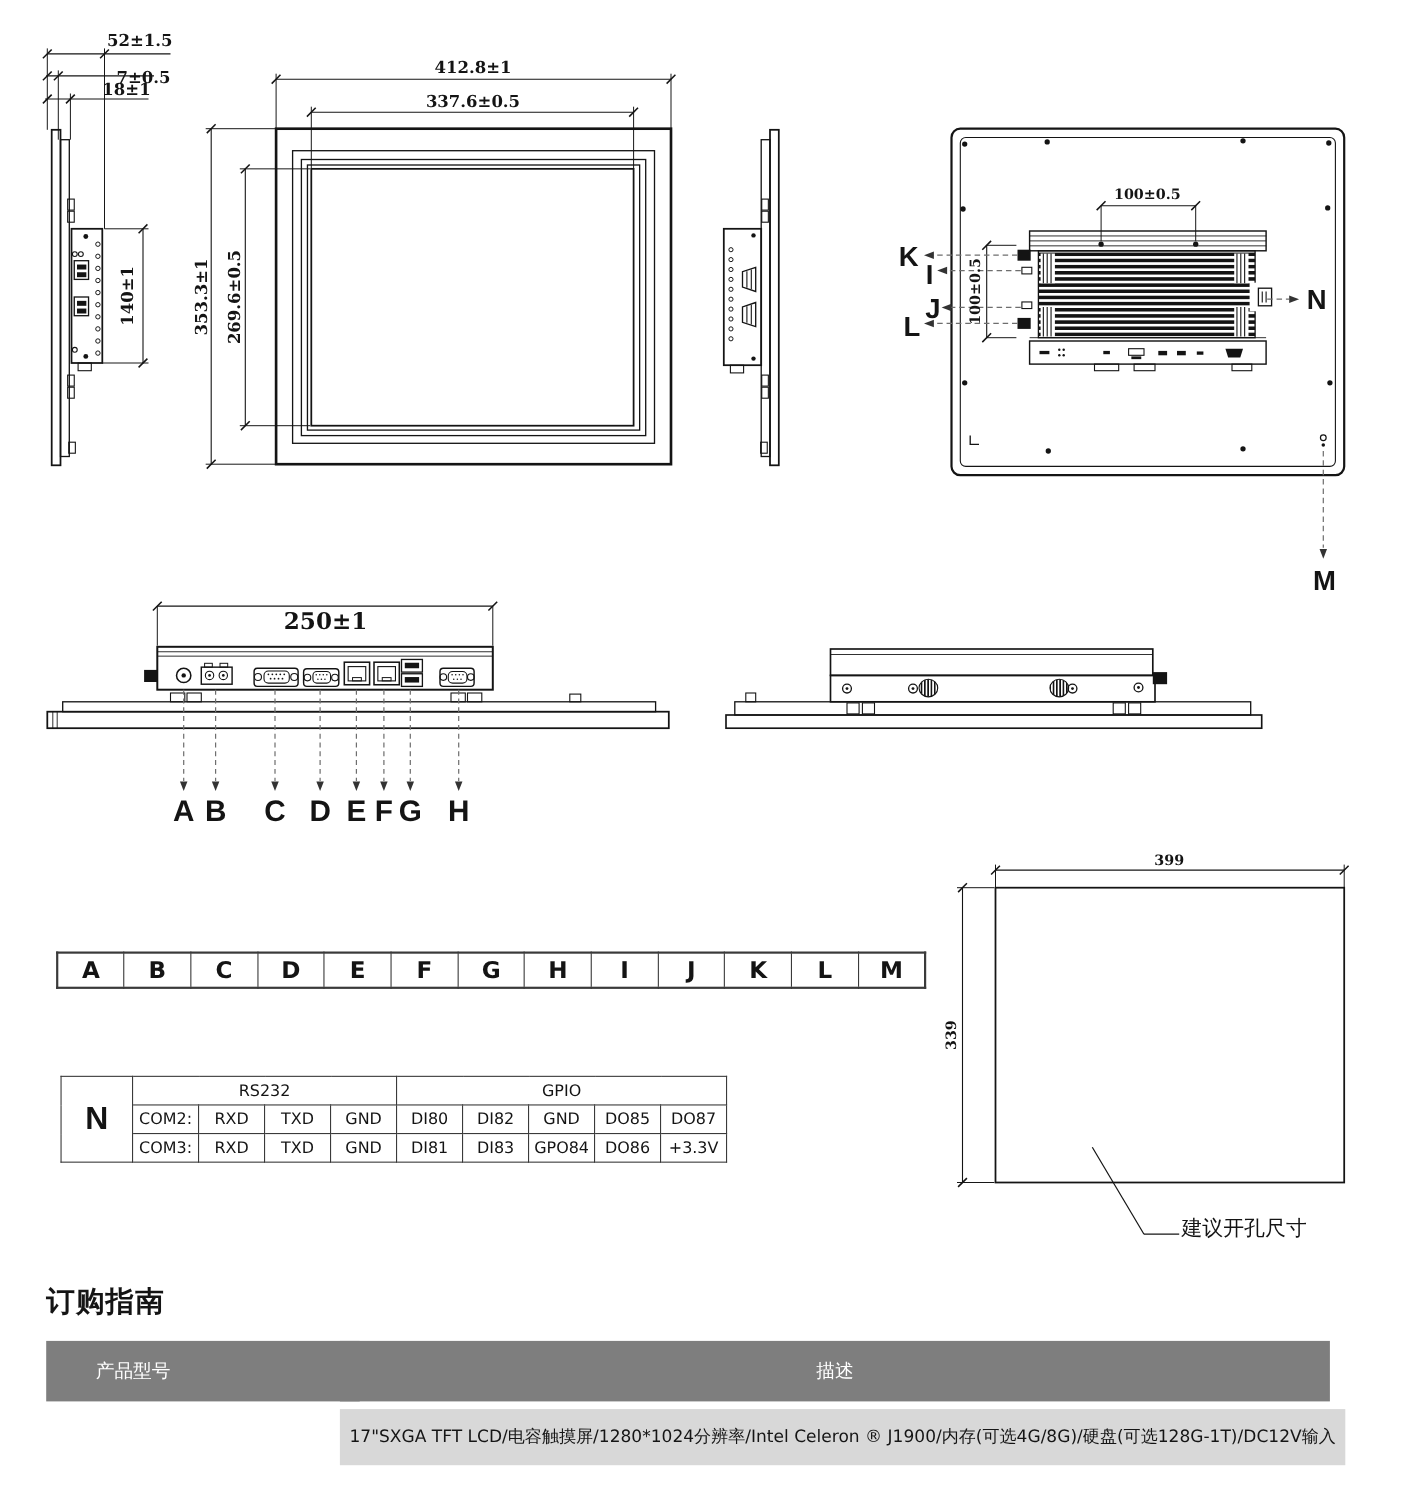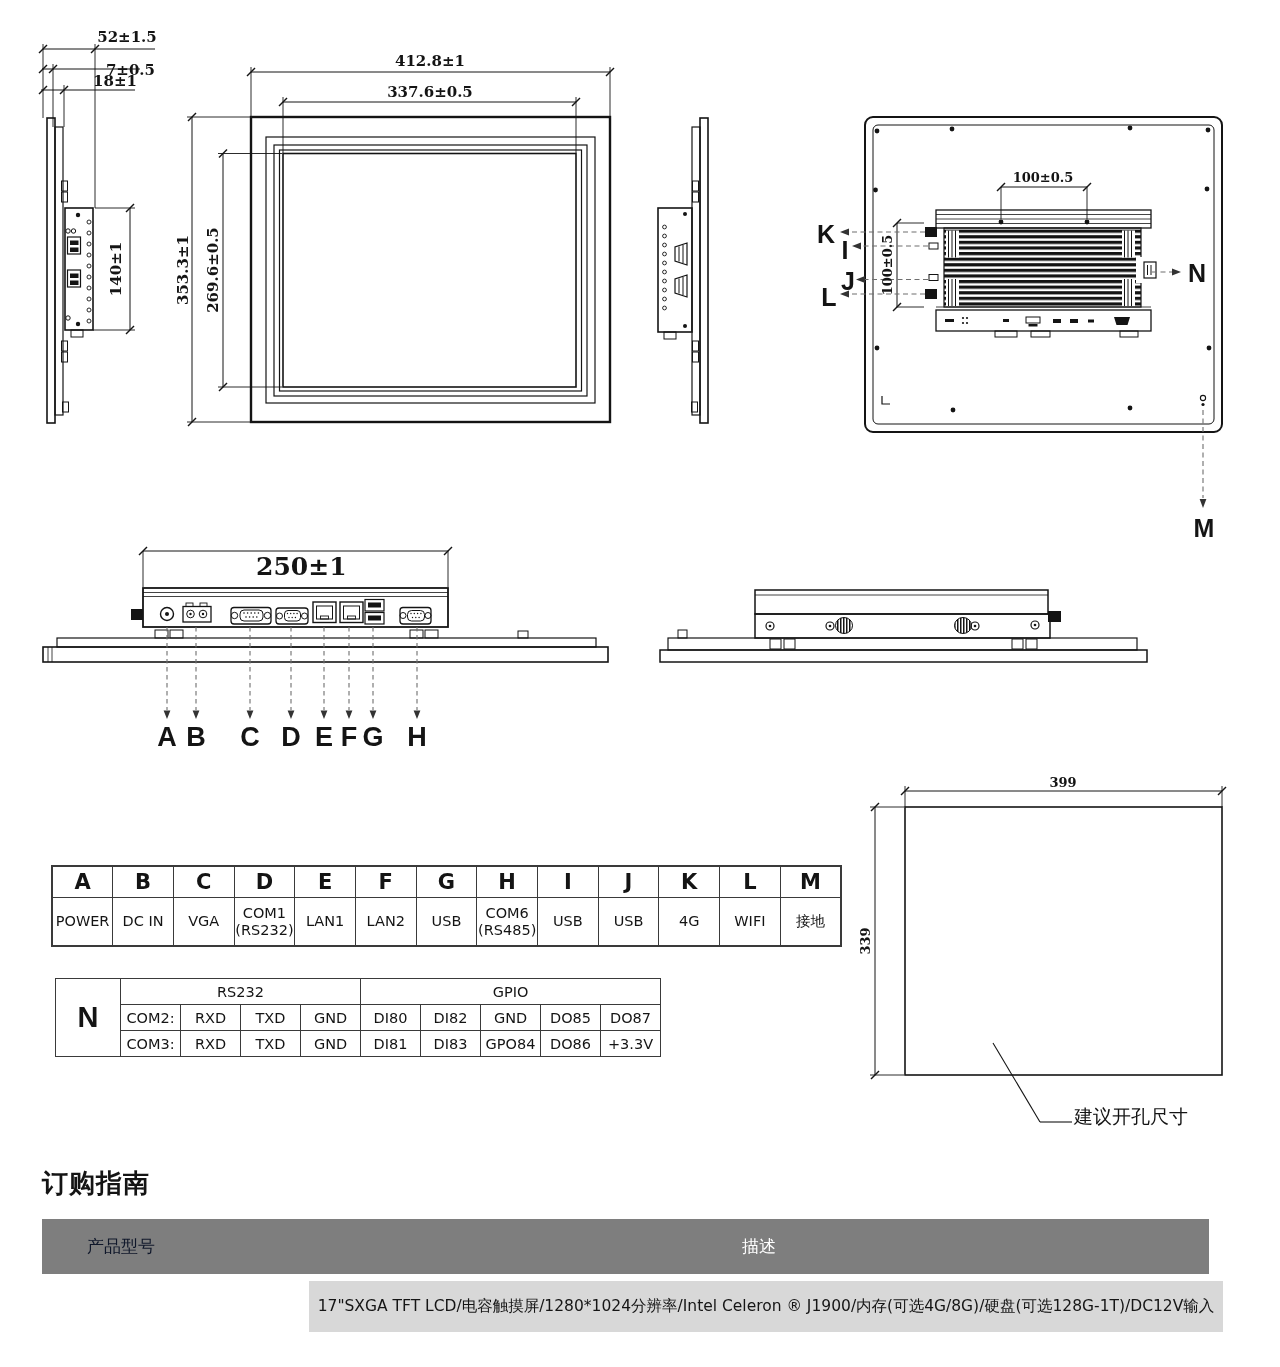--- a/index.html
+++ b/index.html
@@ -2,21 +2,21 @@
 <html><head>
 <meta charset="utf-8">
 <style>
   html,body{margin:0;padding:0;background:#fff;}
   .canvas{position:relative;width:1280px;height:1367px;background:#ffffff;overflow:hidden;
           font-family:"Liberation Sans",sans-serif;}
   svg.linework{position:absolute;left:0;top:0;}
   .dim{position:absolute;font-family:"DejaVu Serif",serif;font-weight:700;font-size:15px;
        color:#141414;text-align:center;line-height:1.05;white-space:nowrap;}
   .dim-sm{font-size:13px;}
-  .dim-lg{font-size:25px;}
+  .dim-lg{font-size:21px;}
   .rot{display:flex;align-items:center;justify-content:center;transform:rotate(-90deg);}
   .letter{position:absolute;font-family:"Liberation Sans",sans-serif;font-weight:700;
           color:#141414;text-align:center;}
   .pl{font-size:27px;width:36px;top:722px;}
   .cl{font-size:25px;width:36px;}
   .note{position:absolute;font-size:19px;color:#141414;white-space:nowrap;
         font-family:Liberation Mono, monospace;}
   
   .ports-table{position:absolute;left:51px;top:865px;width:791px;border-collapse:collapse;
       table-layout:fixed;font-family:"DejaVu Sans",sans-serif;color:#141414;border:2px solid #3a3a3a;}
@@ -26,21 +26,21 @@
   .gpio-table{position:absolute;left:55px;top:978px;width:605px;border-collapse:collapse;
       table-layout:fixed;font-family:"DejaVu Sans",sans-serif;color:#141414;border:1.6px solid #3a3a3a;}
   .gpio-table td{border:1.2px solid #3a3a3a;text-align:center;vertical-align:middle;padding:0;font-size:14.5px;}
   .gpio-table .nlab{font-family:"Liberation Sans",sans-serif;font-size:29px;font-weight:700;}
   .gpio-table tr{height:26px;}
   
   .ord-title{position:absolute;left:42px;top:1166px;font-weight:700;font-size:26px;color:#141414;
       font-family:"DejaVu Sans",sans-serif;letter-spacing:1px;}
   .ocell{position:absolute;display:flex;align-items:center;box-sizing:border-box;
       font-family:"DejaVu Sans",sans-serif;}
-  .ohm{left:42px;top:1219px;width:285px;height:55px;background:#7e7e7e;color:#0f172a;
+  .ohm{left:42px;top:1219px;width:285px;height:55px;background:#7e7e7e;color:#ffffff;
       font-size:17px;padding-left:45px;}
   .ohd{left:309px;top:1219px;width:900px;height:55px;background:#7e7e7e;color:#ffffff;
       font-size:17px;justify-content:center;}
   .orm{left:42px;top:1281px;width:261px;height:51px;background:#7e7e7e;color:#ffffff;
       font-size:18px;padding-left:45px;}
   .ord{left:309px;top:1281px;width:914px;height:51px;background:#d8d8d8;color:#151515;
       font-size:15.5px;justify-content:center;white-space:nowrap;}
 </style>
 </head>
 <body>
@@ -466,35 +466,20 @@
     <td>D</td>
     <td>E</td>
     <td>F</td>
     <td>G</td>
     <td>H</td>
     <td>I</td>
     <td>J</td>
     <td>K</td>
     <td>L</td>
     <td>M</td>
-  </tr>
-  <tr class="bd">
-    <td>POWER</td>
-    <td>DC IN</td>
-    <td>VGA</td>
-    <td>COM1 (RS232)</td>
-    <td>LAN1</td>
-    <td>LAN2</td>
-    <td>USB</td>
-    <td>COM6 (RS485)</td>
-    <td>USB</td>
-    <td>USB</td>
-    <td>4G</td>
-    <td>WIFI</td>
-    <td>接地</td>
   </tr>
 </tbody>
     </table>
 
 <table class="gpio-table">
   <colgroup>
     <col style="width:65px">
         <col style="width:60px">
         <col style="width:60px">
         <col style="width:60px">

